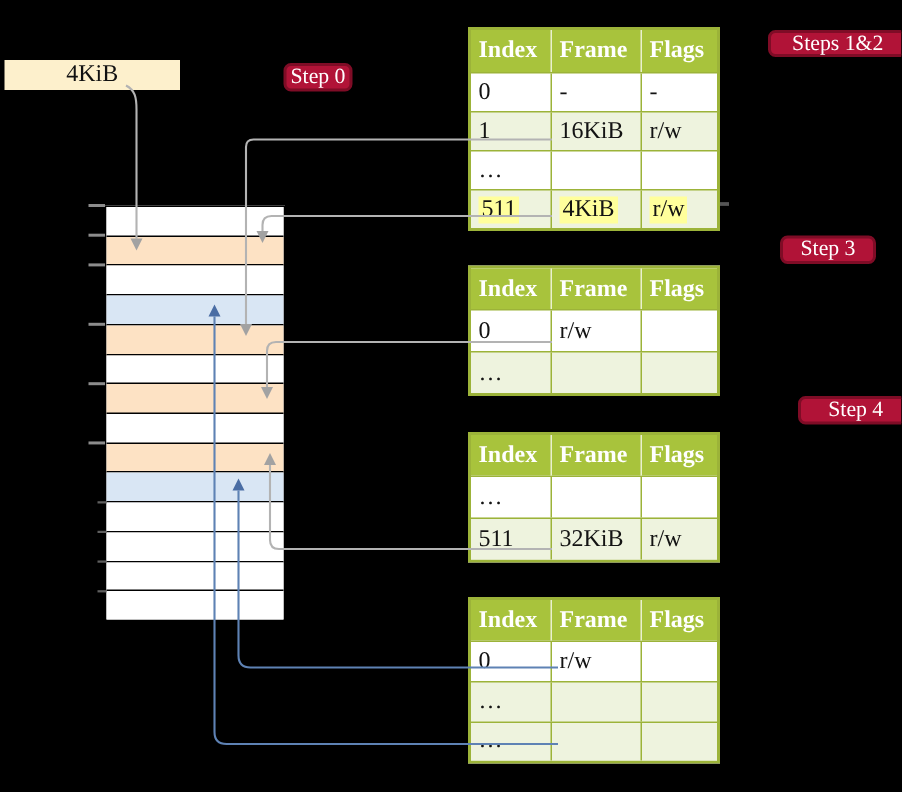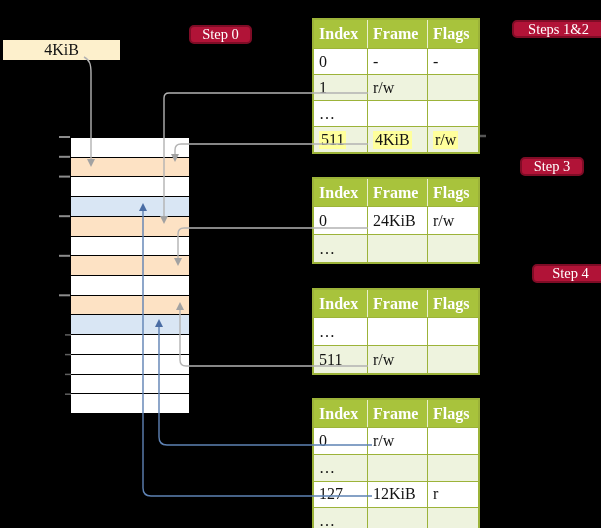--- a/index.html
+++ b/index.html
@@ -13,21 +13,21 @@
     background:var(--cream);color:#111;font-size:16px;
     display:flex;align-items:center;justify-content:center;z-index:3;
   }
   
   .badge{
     position:absolute;z-index:3;background:var(--badge-red);
     border:2px solid var(--badge-border);border-radius:5px;
     color:#fff;font-size:14.5px;display:flex;align-items:center;justify-content:center;
     box-sizing:border-box;white-space:nowrap;
   }
-  #badge-step0{left:189px;top:25px;width:63px;height:19px;}
+  #badge-step0{left:189px;top:42px;width:46px;height:19px;}
   #badge-steps12{left:512px;top:20px;width:93px;height:18px;}
   #badge-step3{left:520px;top:157px;width:64px;height:19px;}
   #badge-step4{left:532px;top:264px;width:77px;height:19px;}
   
   #memstrip{
     position:absolute;left:70px;top:137px;width:120px;height:277px;
     border:1.6px solid #000;box-sizing:border-box;background:#fff;
     display:flex;flex-direction:column;z-index:1;
   }
   .srow{flex:1;border-bottom:1.3px solid #000;}
@@ -102,20 +102,21 @@
         <div class="tc">Frame</div>
         <div class="tc">Flags</div>
       </div>
       <div class="trow">
         <div class="tc">0</div>
         <div class="tc">-</div>
         <div class="tc">-</div>
       </div>
       <div class="trow shade">
         <div class="tc">1</div>
+        <div class="tc">16KiB</div>
         <div class="tc">r/w</div>
       </div>
       <div class="trow">
         <div class="tc">…</div>
         <div class="tc"></div>
         <div class="tc"></div>
       </div>
       <div class="trow shade">
         <div class="tc">
           <span class="hl">511</span>
@@ -129,21 +130,20 @@
       </div>
     </div>
   <div class="mtable" id="table-1">
       <div class="trow thead">
         <div class="tc">Index</div>
         <div class="tc">Frame</div>
         <div class="tc">Flags</div>
       </div>
       <div class="trow">
         <div class="tc">0</div>
-        <div class="tc">24KiB</div>
         <div class="tc">r/w</div>
       </div>
       <div class="trow shade">
         <div class="tc">…</div>
         <div class="tc"></div>
         <div class="tc"></div>
       </div>
     </div>
   <div class="mtable" id="table-2">
       <div class="trow thead">
@@ -151,42 +151,38 @@
         <div class="tc">Frame</div>
         <div class="tc">Flags</div>
       </div>
       <div class="trow">
         <div class="tc">…</div>
         <div class="tc"></div>
         <div class="tc"></div>
       </div>
       <div class="trow shade">
         <div class="tc">511</div>
+        <div class="tc">32KiB</div>
         <div class="tc">r/w</div>
       </div>
     </div>
   <div class="mtable" id="table-3">
       <div class="trow thead">
         <div class="tc">Index</div>
         <div class="tc">Frame</div>
         <div class="tc">Flags</div>
       </div>
       <div class="trow">
         <div class="tc">0</div>
         <div class="tc">r/w</div>
       </div>
       <div class="trow shade">
         <div class="tc">…</div>
         <div class="tc"></div>
         <div class="tc"></div>
-      </div>
-      <div class="trow">
-        <div class="tc">127</div>
-        <div class="tc">12KiB</div>
-        <div class="tc">r</div>
       </div>
       <div class="trow shade">
         <div class="tc">…</div>
         <div class="tc"></div>
         <div class="tc"></div>
       </div>
     </div>
 
   <svg id="overlay" width="601" height="528">
 

